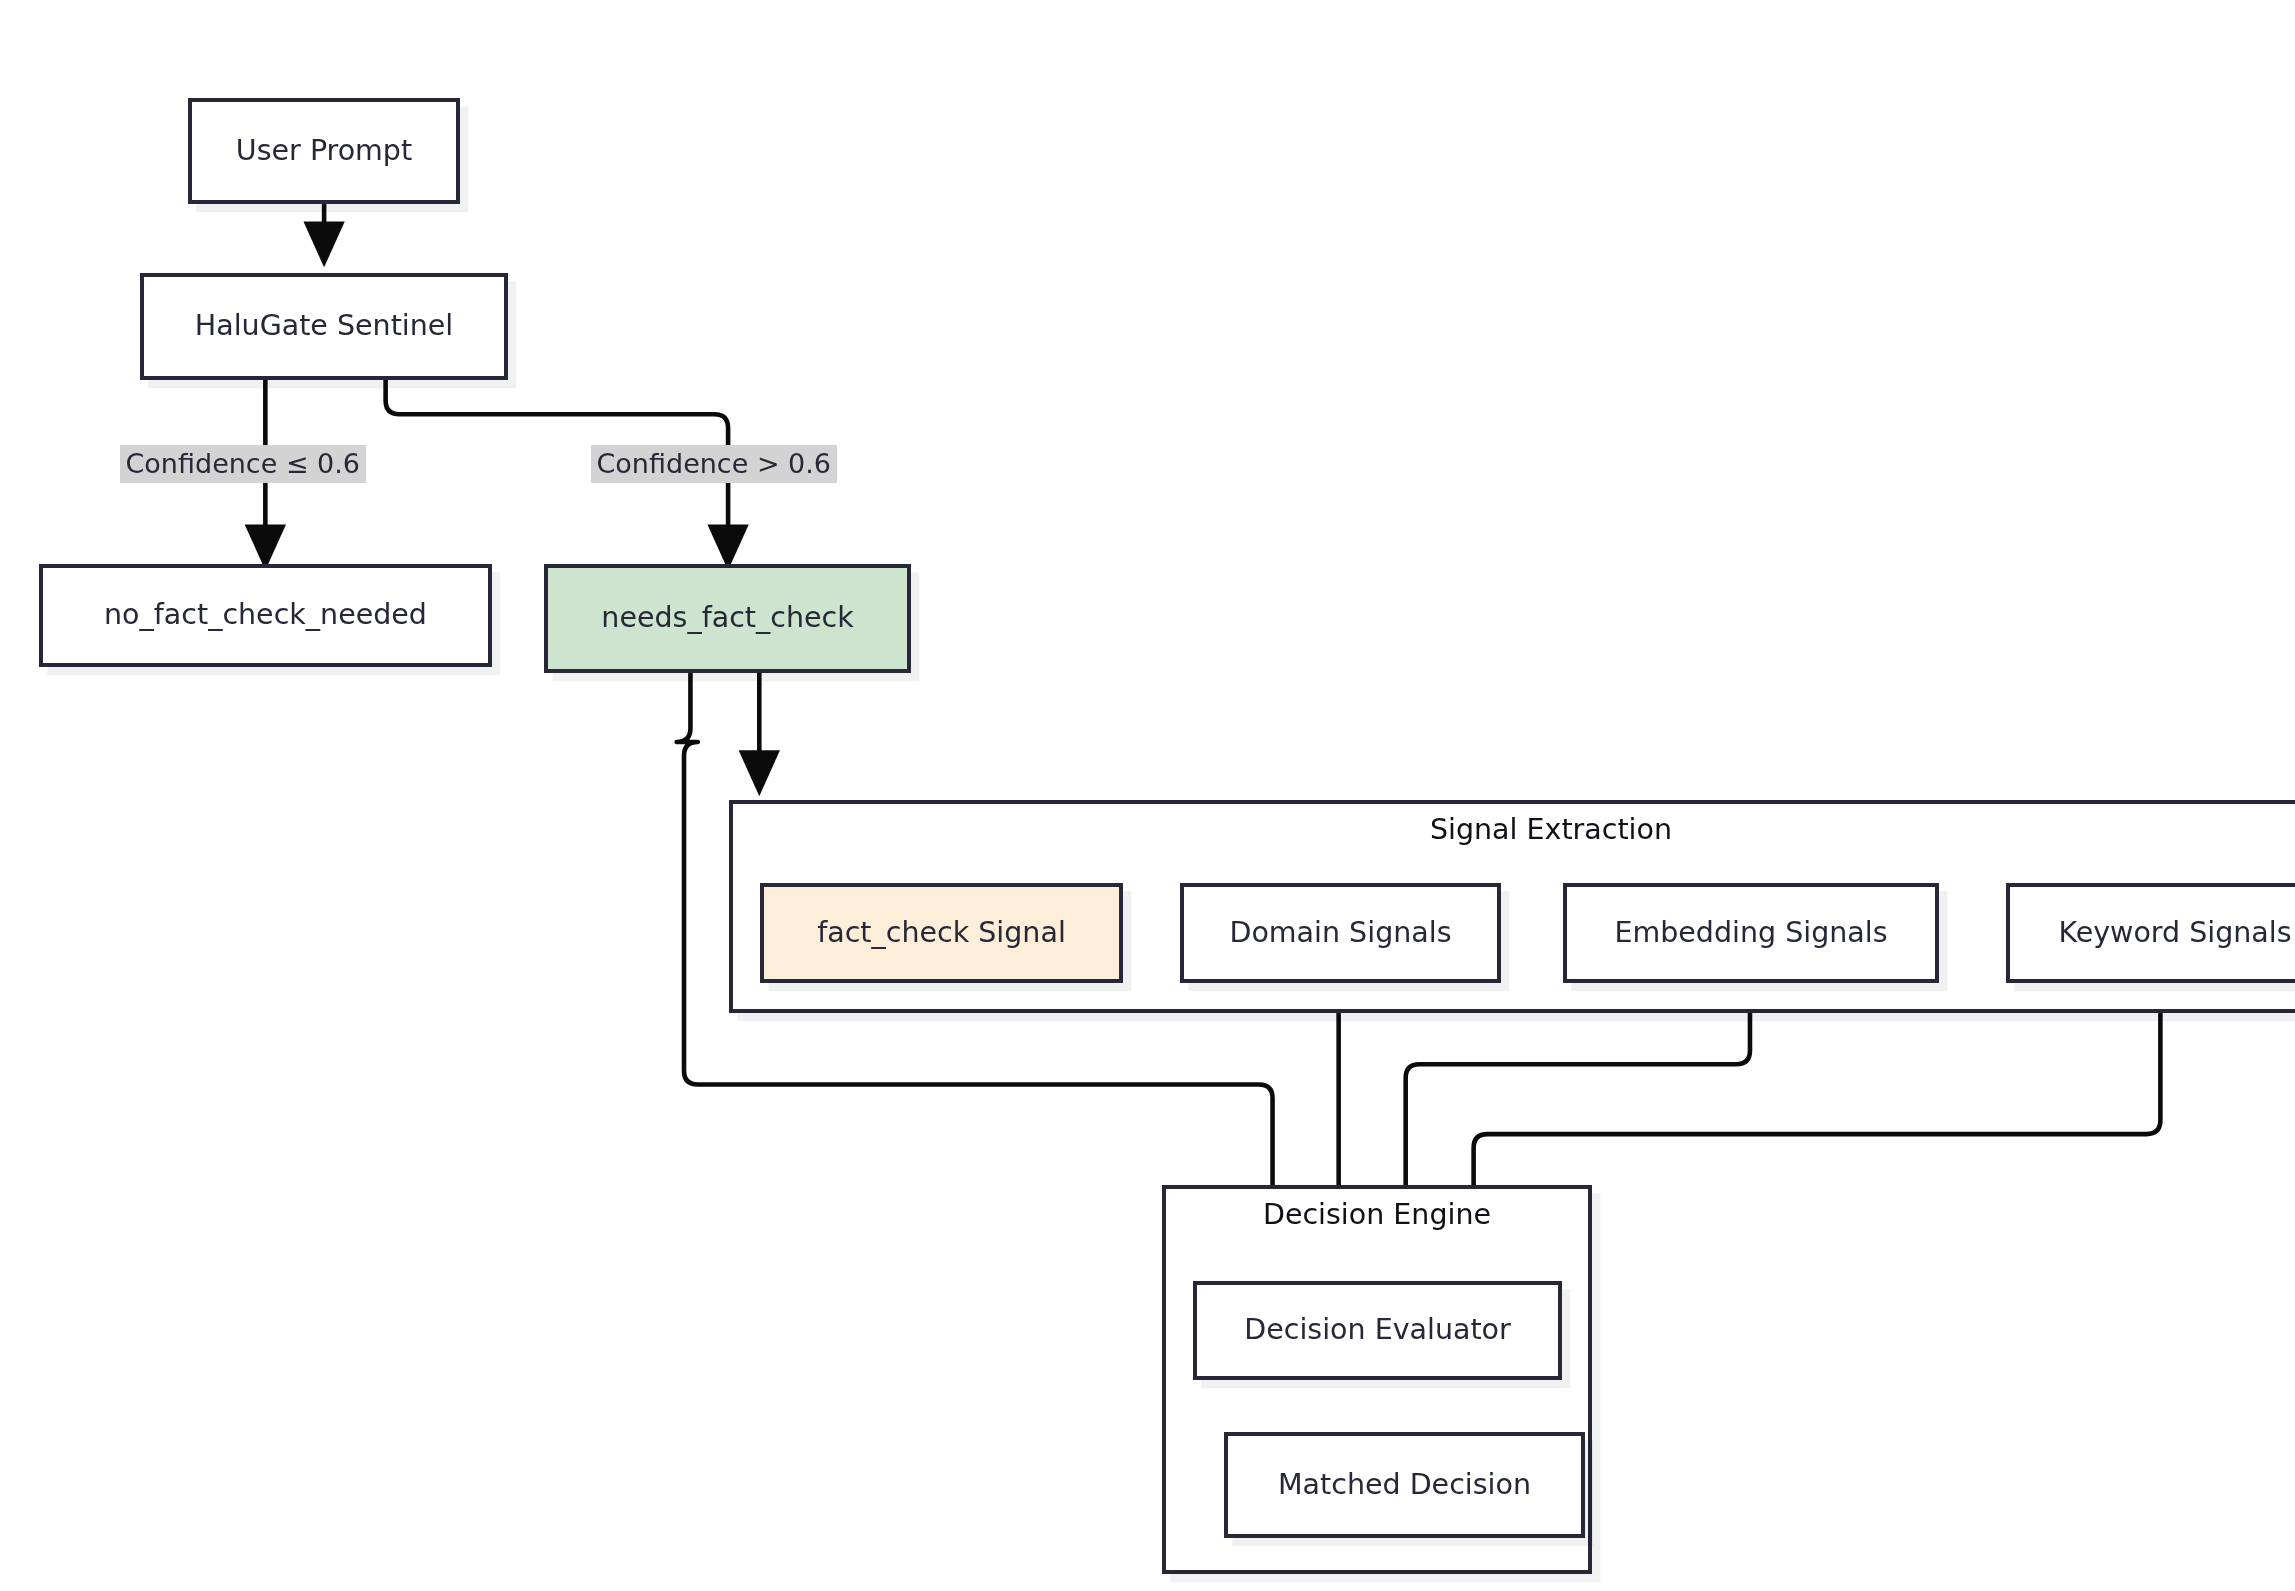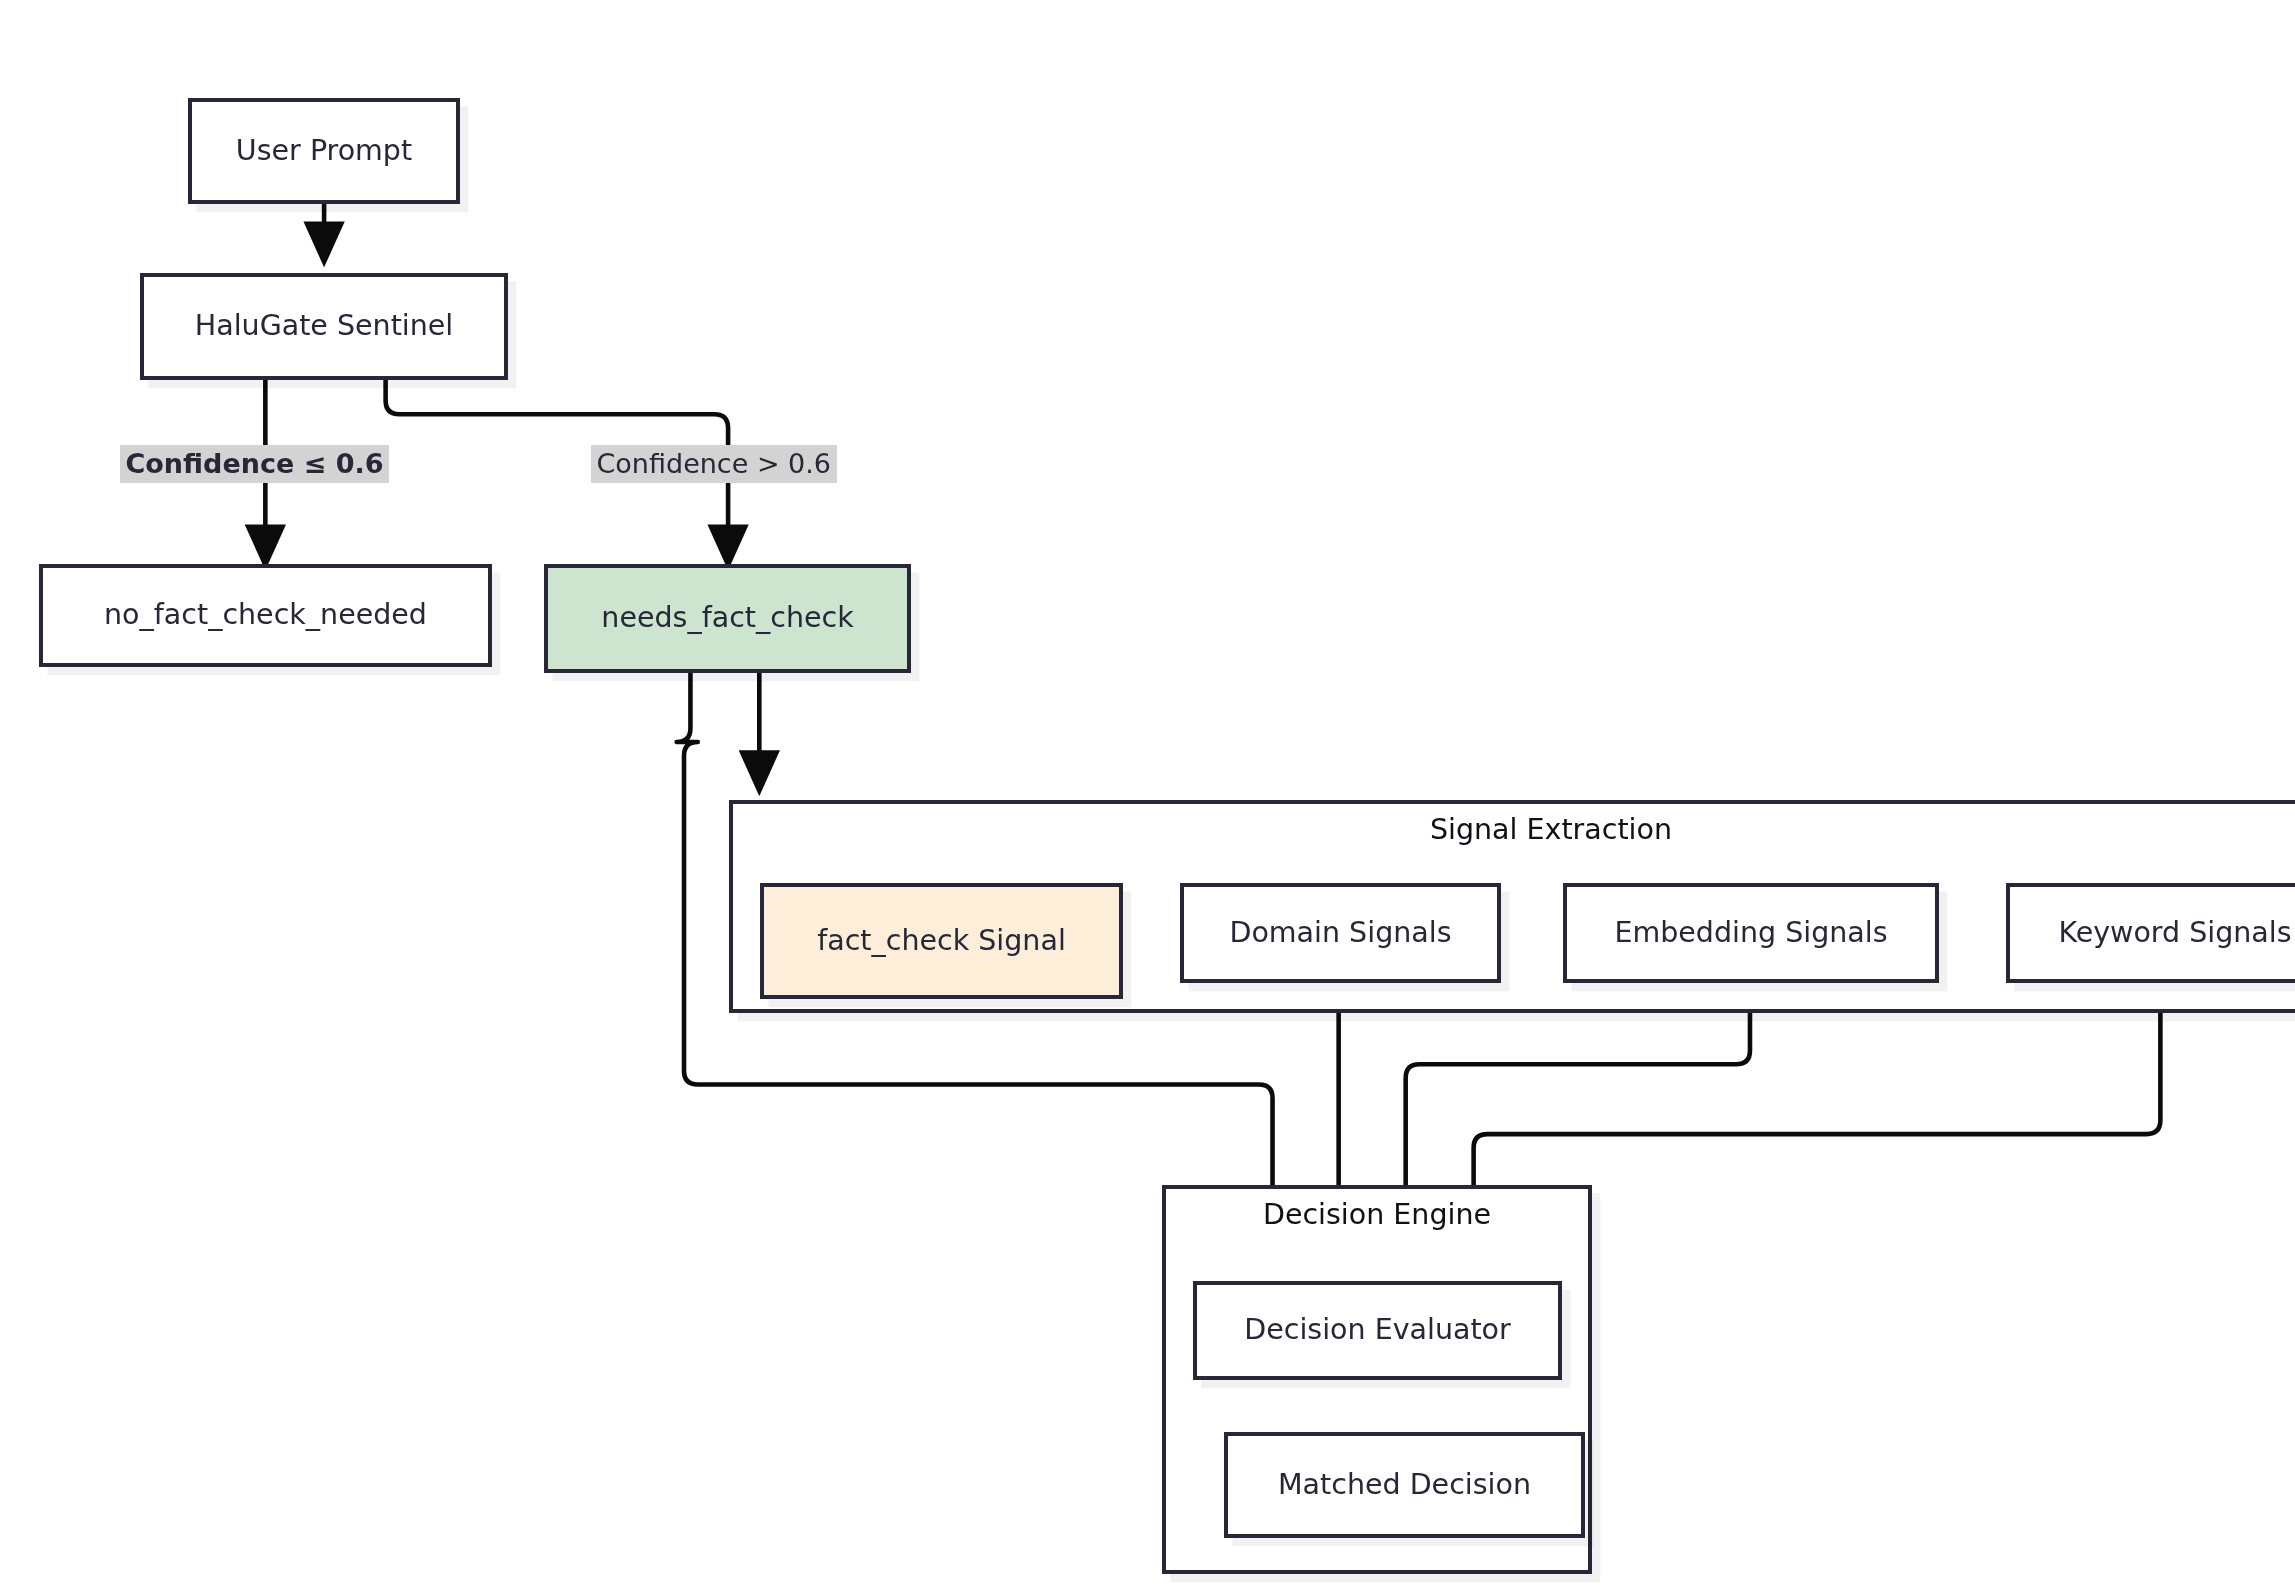--- a/index.html
+++ b/index.html
@@ -126,29 +126,29 @@
   </div>
 
   <div class="node" style="left:39px; top:564px; width:453px; height:103px;">
     <span class="node-label">no_fact_check_needed</span>
   </div>
 
   <div class="node green" style="left:544px; top:564px; width:367px; height:109px;">
     <span class="node-label">needs_fact_check</span>
   </div>
 
-  <div class="edge-label" style="left:120px; top:445px;font-weight:bold;">Confidence ≤ 0.6</div>
+  <div class="edge-label" style="left:120px; top:445px;">Confidence ≤ 0.6</div>
 
   <div class="edge-label" style="left:591px; top:445px;">Confidence &gt; 0.6</div>
 
   <div class="cluster" style="left:729px; top:800px; width:1644px; height:213px;">
     <div class="cluster-title" style="top:10px;">Signal Extraction</div>
   </div>
 
-  <div class="node orange" style="left:760px; top:883px; width:363px; height:116px;">
+  <div class="node orange" style="left:760px; top:883px; width:363px; height:100px;">
     <span class="node-label">fact_check Signal</span>
   </div>
 
   <div class="node" style="left:1180px; top:883px; width:321px; height:100px;">
     <span class="node-label">Domain Signals</span>
   </div>
 
   <div class="node" style="left:1563px; top:883px; width:376px; height:100px;">
     <span class="node-label">Embedding Signals</span>
   </div>

